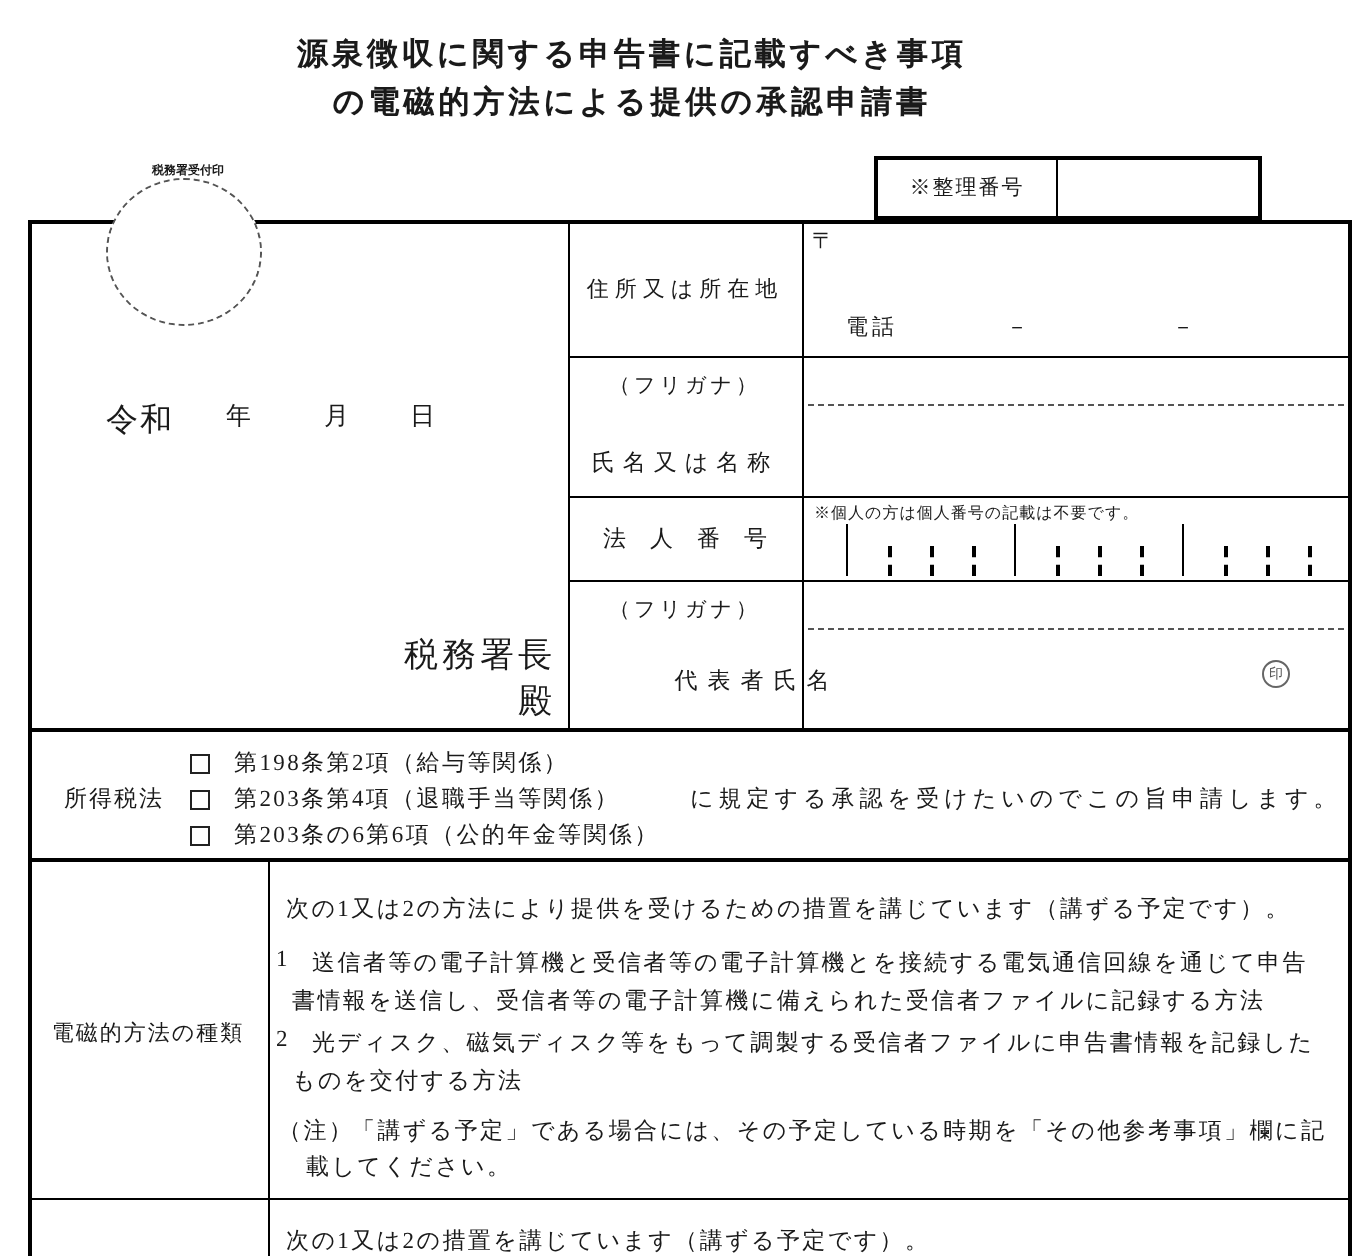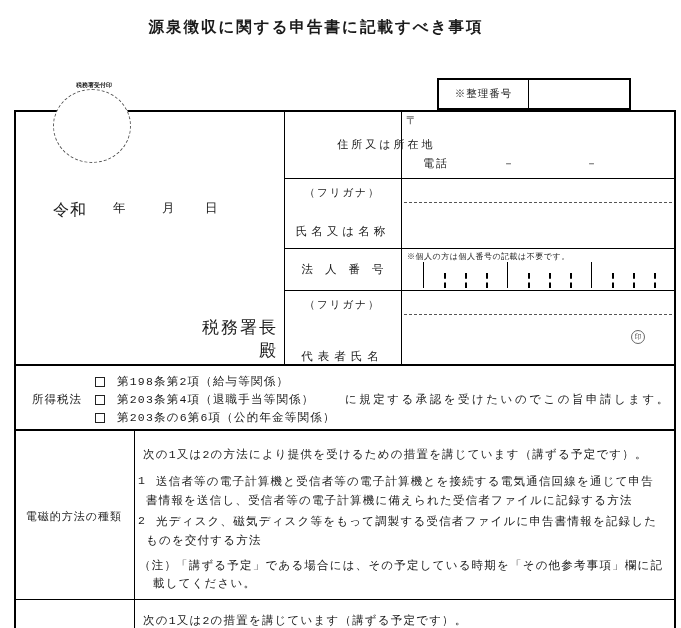--- a/index.html
+++ b/index.html
@@ -1,19 +1,19 @@
 <!DOCTYPE html>
 <html><head>
 <meta charset="utf-8">
 <style>
   * { margin:0; padding:0; box-sizing:border-box; }
   html,body { background:#fff; }
   .canvas{
     position:relative; width:681px; height:628px; background:#fff;
-    font-family:Liberation Mono, monospace;
+    font-family:Liberation Serif, serif;
     color:#1a1a1a; overflow:hidden;
   }
   .abs{ position:absolute; }
   .title{ left:0; width:632px; top:16px; text-align:center; font-weight:bold;
           font-size:15.5px; letter-spacing:2px; line-height:24px; }
   .hline{ background:#000; height:1px; }
   .hline.thick{ height:2px; }
   .vline{ background:#000; width:1px; }
   .outer{ left:14px; top:110px; width:662px; height:518px;
           border:2px solid #000; border-bottom:none; }
@@ -39,20 +39,21 @@
   .bodytxt{ font-size:11.5px; letter-spacing:1.2px; white-space:nowrap; }
   .field{ background:transparent; }
 </style>
 </head>
 <body>
 
 <div class="canvas">
 
   <div class="abs title">
     <div>源泉徴収に関する申告書に記載すべき事項</div>
+    <div>の電磁的方法による提供の承認申請書</div>
   </div>
 
   <div class="abs stamp-label">税務署受付印</div>
   <div class="abs stamp-circle"></div>
 
   <div class="abs refbox">
     <div class="refbox-label">※整理番号</div>
     <div class="refbox-value field"></div>
   </div>
 
@@ -70,21 +71,21 @@
 
   <div>
     <span class="abs" style="left:53px;top:200px;font-size:16px;letter-spacing:1px;">令和</span>
     <span class="abs" style="left:113px;top:200px;font-size:12.5px;">年</span>
     <span class="abs" style="left:162px;top:200px;font-size:12.5px;">月</span>
     <span class="abs" style="left:205px;top:200px;font-size:12.5px;">日</span>
   </div>
 
   <div class="abs" style="left:190px;top:316px;width:88px;text-align:right;font-size:17px;letter-spacing:2px;">税務署長殿</div>
 
-  <div class="abs lbl cell-label fs11" style="top:110px;height:68px;letter-spacing:3px;margin-left:44px;">住所又は所在地</div>
+  <div class="abs lbl cell-label fs11" style="top:110px;height:68px;letter-spacing:3px;">住所又は所在地</div>
   <div class="abs field" style="left:402px;top:110px;width:272px;height:68px;"></div>
   <span class="abs fs11" style="left:406px;top:113px;">〒</span>
   <span class="abs fs11" style="left:423px;top:156px;letter-spacing:2px;">電話</span>
   <span class="abs fs11" style="left:503px;top:156px;">－</span>
   <span class="abs fs11" style="left:586px;top:156px;">－</span>
 
   <div class="abs lbl cell-label fs105" style="top:184px;height:18px;letter-spacing:2px;">（フリガナ）</div>
   <div class="abs lbl cell-label fs115" style="top:222px;height:18px;letter-spacing:4px;">氏名又は名称</div>
   <div class="abs dashedline" style="left:404px;top:202px;width:268px;"></div>
   <div class="abs field" style="left:402px;top:178px;width:272px;height:70px;"></div>
@@ -100,21 +101,21 @@
     <span class="tick dash" style="left:126px;"></span>
     <span class="tick dash" style="left:147px;"></span>
     <span class="tick dash" style="left:168px;"></span>
     <span class="tick solid" style="left:189px;"></span>
     <span class="tick dash" style="left:210px;"></span>
     <span class="tick dash" style="left:231px;"></span>
     <span class="tick dash" style="left:252px;"></span>
   </div>
 
   <div class="abs lbl cell-label fs105" style="top:296px;height:18px;letter-spacing:2px;">（フリガナ）</div>
-  <div class="abs lbl cell-label fs115" style="top:347px;height:18px;letter-spacing:5px;">代表者氏名</div>
+  <div class="abs lbl cell-label fs115" style="top:331px;height:18px;letter-spacing:5px;margin-left:36px;">代表者氏名</div>
   <div class="abs dashedline" style="left:404px;top:314px;width:268px;"></div>
   <div class="abs field" style="left:402px;top:290px;width:272px;height:75px;"></div>
   <div class="abs seal">印</div>
 
   <div class="abs lbl fs115" style="left:16px;top:391px;width:82px;height:16px;letter-spacing:1px;">所得税法</div>
   <span class="abs checkbox" style="left:95px;top:377px;"></span>
   <span class="abs checkbox" style="left:95px;top:395px;"></span>
   <span class="abs checkbox" style="left:95px;top:413px;"></span>
   <div class="abs bodytxt" style="left:117px;top:374px;">第198条第2項（給与等関係）</div>
   <div class="abs bodytxt" style="left:117px;top:392px;">第203条第4項（退職手当等関係）</div>

